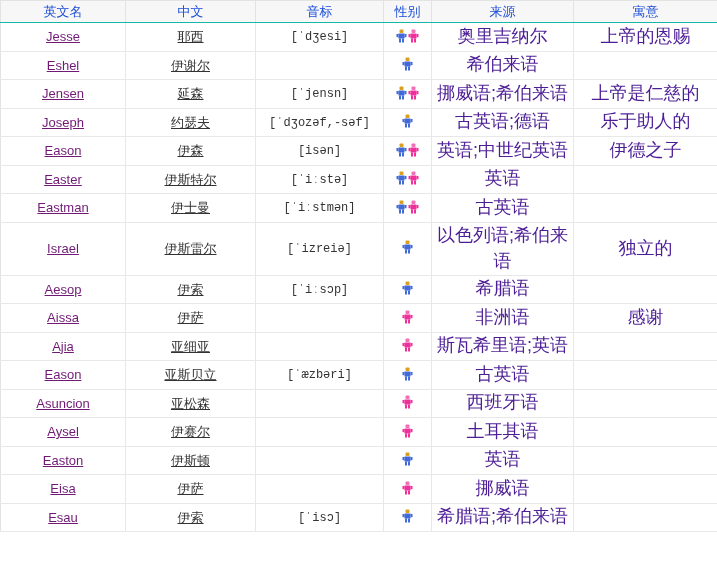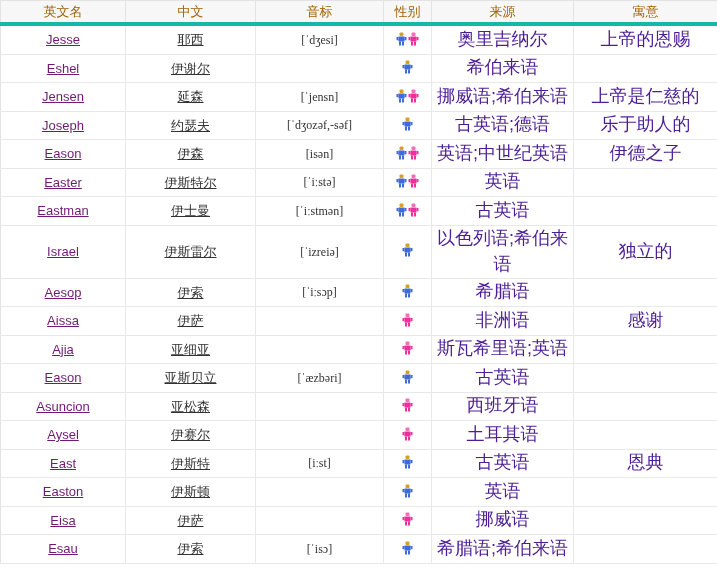--- a/index.html
+++ b/index.html
@@ -25,24 +25,24 @@
   .name-table col.c-cn      { width: 130px; }
   .name-table col.c-ph      { width: 128px; }
   .name-table col.c-gd      { width: 48px;  }
   .name-table col.c-src     { width: 142px; }
   .name-table col.c-mean    { width: 144px; }
 
   .name-table th {
     height: 21px;
     background: #f7f7f7;
     border-right: 1px solid #e3e3e3;
-    border-bottom: 4px solid #14b8a6;
+    border-bottom: 1px solid #14b8a6;
     font-weight: normal;
     font-size: 13px;
-    color: #a16207;
+    color: #1d4ed8;
     text-align: center;
     padding: 0;
     line-height: 21px;
   }
   .name-table td {
     height: 25px;
     border-right: 1px solid #e8e8e8;
     border-bottom: 1px solid #e8e8e8;
     text-align: center;
     padding: 0;
@@ -59,21 +59,21 @@
     font-size: 13px;
   }
   .cn-lnk {
     color: #333333;
     text-decoration: underline;
     cursor: pointer;
     font-size: 13px;
     margin-top: 25px;
   }
   .phon {
-    font-family: Liberation Serif, serif;
+    font-family: Liberation Mono, monospace;
     font-size: 12px;
     color: #333333;
   }
   .srctxt, .meantxt {
     font-size: 18px;
     color: #4c1d95;
   }
   .gender-wrap {
     display: inline-flex;
     align-items: center;
@@ -379,37 +379,20 @@
               <rect x="0.5" y="5" width="2" height="3.2" fill="#f0309a"></rect>
               <rect x="8.5" y="5" width="2" height="3.2" fill="#f0309a"></rect>
               <rect x="3" y="9.5" width="2" height="4" fill="#f0309a"></rect>
               <rect x="6" y="9.5" width="2" height="4" fill="#f0309a"></rect>
             </svg>
           </span></td>
         <td><span class="srctxt">土耳其语</span></td>
         <td><span class="meantxt"></span></td>
       </tr>
       <tr>
-        <td><a class="lnk" href="#">East</a></td>
-        <td><a class="cn-lnk" href="#">伊斯特</a></td>
-        <td><span class="phon">[iːst]</span></td>
-        <td><span class="gender-wrap">
-            <svg class="fig" width="11" height="14" viewBox="0 0 11 14">
-              <rect x="3.5" y="0.5" width="4" height="3.5" rx="1" fill="#d8a020"></rect>
-              <rect x="2.5" y="4.5" width="6" height="5" fill="#4169d8"></rect>
-              <rect x="0.5" y="5" width="2" height="3.2" fill="#4169d8"></rect>
-              <rect x="8.5" y="5" width="2" height="3.2" fill="#4169d8"></rect>
-              <rect x="3" y="9.5" width="2" height="4" fill="#4169d8"></rect>
-              <rect x="6" y="9.5" width="2" height="4" fill="#4169d8"></rect>
-            </svg>
-          </span></td>
-        <td><span class="srctxt">古英语</span></td>
-        <td><span class="meantxt">恩典</span></td>
-      </tr>
-      <tr>
         <td><a class="lnk" href="#">Easton</a></td>
         <td><a class="cn-lnk" href="#">伊斯顿</a></td>
         <td><span class="phon"></span></td>
         <td><span class="gender-wrap">
             <svg class="fig" width="11" height="14" viewBox="0 0 11 14">
               <rect x="3.5" y="0.5" width="4" height="3.5" rx="1" fill="#d8a020"></rect>
               <rect x="2.5" y="4.5" width="6" height="5" fill="#4169d8"></rect>
               <rect x="0.5" y="5" width="2" height="3.2" fill="#4169d8"></rect>
               <rect x="8.5" y="5" width="2" height="3.2" fill="#4169d8"></rect>
               <rect x="3" y="9.5" width="2" height="4" fill="#4169d8"></rect>

